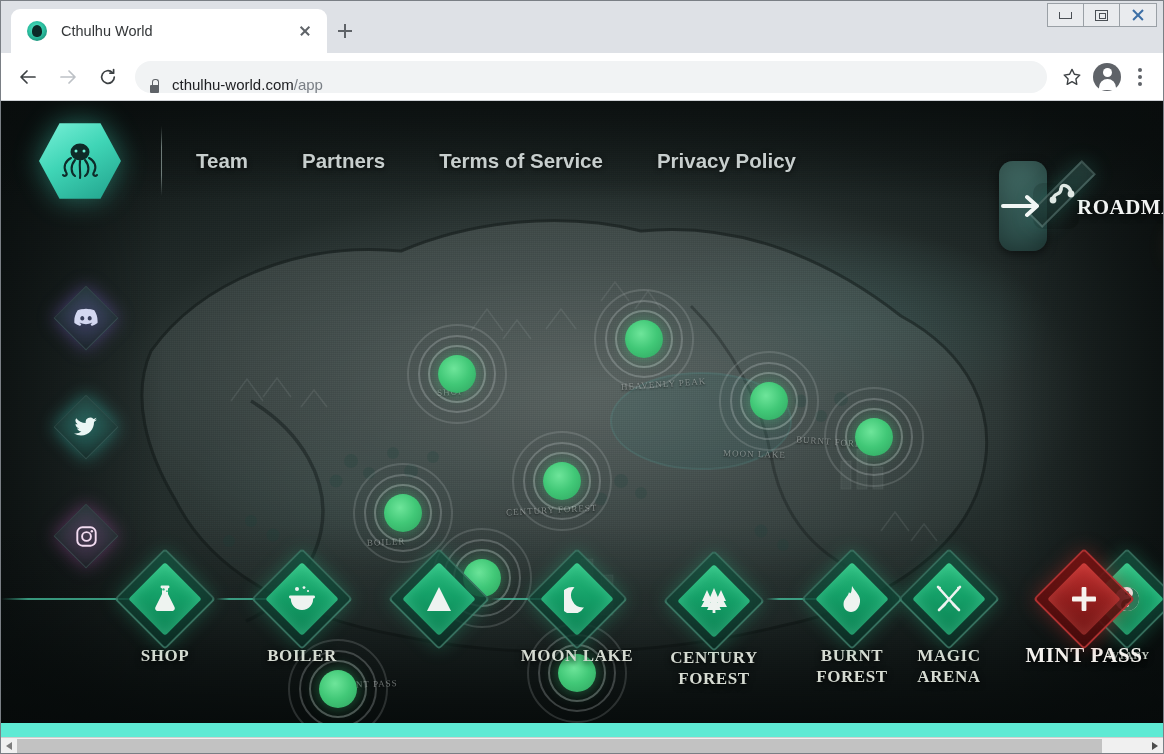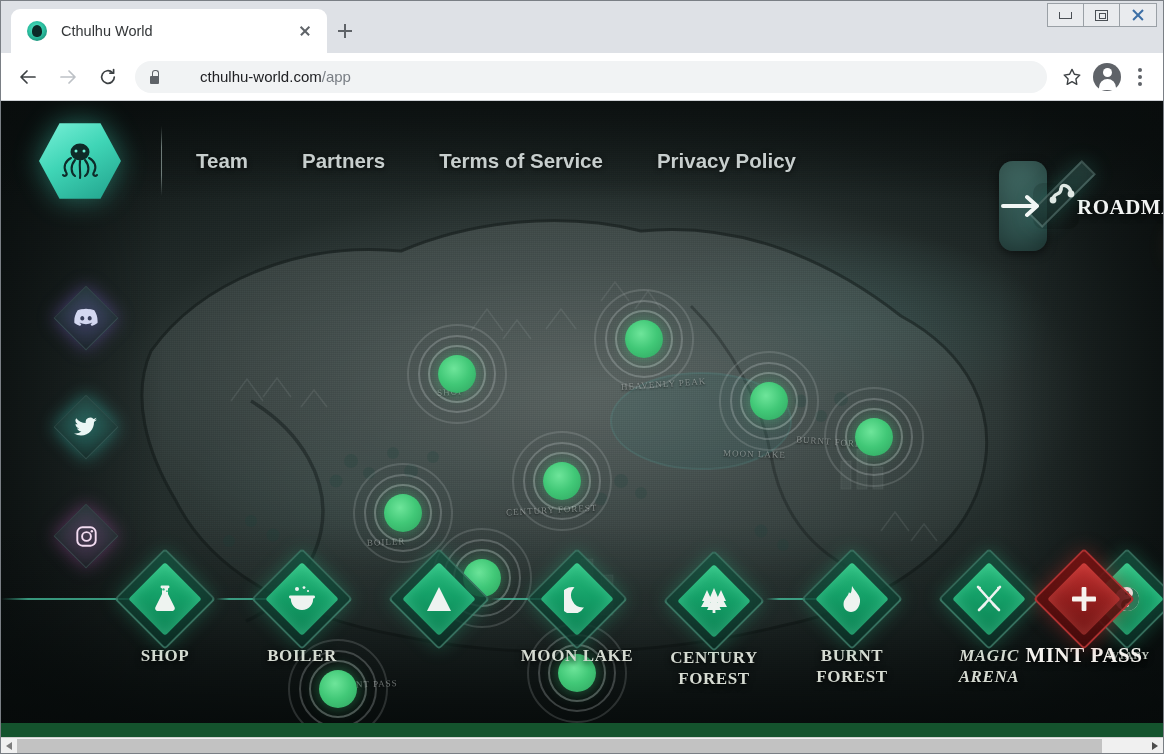--- a/index.html
+++ b/index.html
@@ -8,21 +8,21 @@
     width: 1164px; height: 754px;
     overflow: hidden;
     background: #d9d9d9;
     font-family: "Liberation Sans", sans-serif;
   }
 
   
   .window {
     position: relative;
     width: 1164px; height: 754px;
-    background: #14532d;
+    background: #5eead4;
     border: 1px solid #7a7f85;
     overflow: hidden;
   }
 
   
   .tabstrip {
     position: relative;
     height: 52px;
     background: #dee1e6;
   }
@@ -130,24 +130,23 @@
     display: flex; align-items: center; justify-content: center;
     border-radius: 50%;
     flex: 0 0 auto;
   }
   .navbtn svg { display: block; }
   .omnibox {
     flex: 1 1 auto;
     height: 32px;
     background: #f1f3f4;
     border-radius: 16px;
-    display: flex; align-items: center;
+    display: flex; align-items: flex-end;
     padding: 0 12px 0 14px;
     margin: 0 8px 0 4px;
-    gap: 28px;
   }
   .lock {
     width: 11px; height: 14px;
     position: relative;
     flex: 0 0 auto;
     margin-right: 12px;
   }
   .lock::before {
     content: ""; position: absolute; left: 1px; bottom: 0;
     width: 9px; height: 7.5px; background: #5f6368; border-radius: 1px;
@@ -839,21 +838,21 @@
           <span class="d-outer"></span>
           <span class="d-inner"></span>
           <svg class="d-ico" width="22" height="28" viewBox="0 0 22 28">
             <path d="M11 1 C 14 7, 20 10, 19 17 C 18.3 23, 14.5 27, 10 27 C 5.5 27, 2 23.5, 2.6 18 C 3.2 13, 7 12, 8 7 C 9 9, 10.5 9.5, 11 1 Z" fill="#eef3f0"></path>
           </svg>
         </div>
         <div class="dock-label">BURNT
 FOREST</div>
       </div>
 
-      <div class="dock-item" style="left:988px; top:10px;font-style:italic;">
+      <div class="dock-item" style="left:948px; top:10px;">
         <div class="dock-dia">
           <span class="d-outer"></span>
           <span class="d-inner"></span>
           <svg class="d-ico" width="30" height="30" viewBox="0 0 30 30">
             <g stroke="#eef3f0" stroke-width="2.6" stroke-linecap="round">
               <path d="M4 3 L21 22"></path>
                 <path d="M26 3 L9 22"></path>
               <path d="M5 26 L11 20"></path>
                 <path d="M25 26 L19 20"></path>
             </g>

